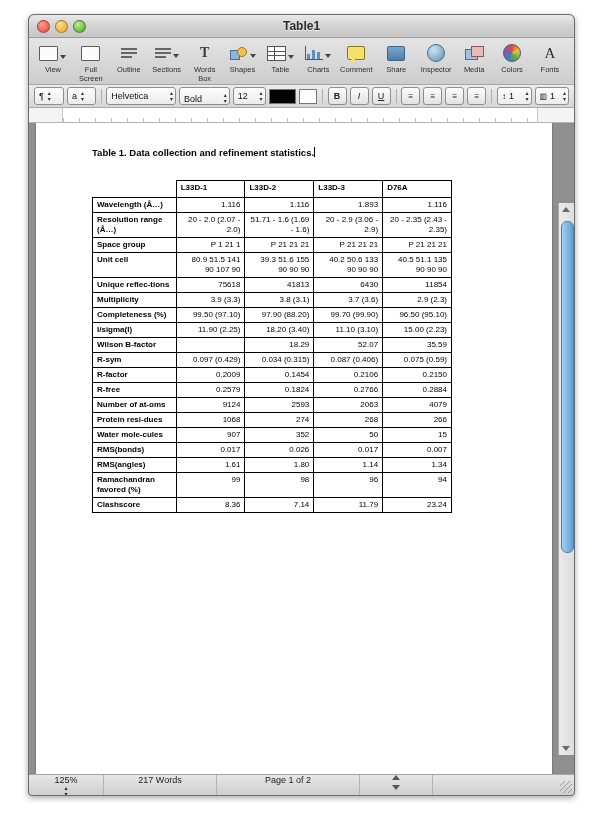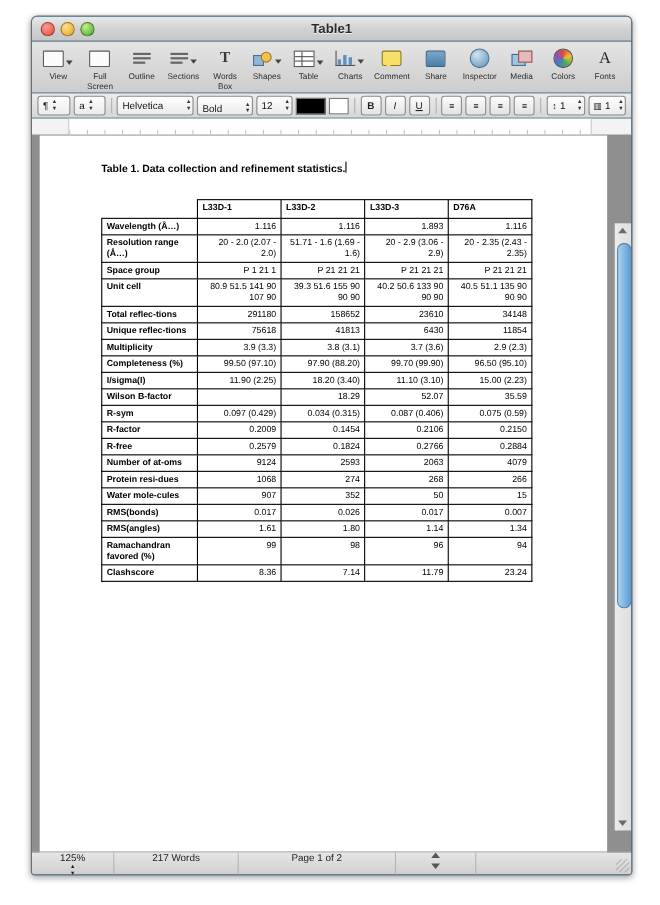--- a/index.html
+++ b/index.html
@@ -15,21 +15,21 @@
   }
 
   #window {
     position: absolute;
     left: 28px;
     top: 14px;
     width: 545px;
     height: 780px;
     border: 1px solid #6d6d6d;
     border-radius: 6px 6px 4px 4px;
-    background: #0369a1;
+    background: #404040;
     box-shadow: 0 2px 6px rgba(0,0,0,0.35);
     overflow: hidden;
   }
 
   
   #titlebar {
     height: 22px;
     background: linear-gradient(to bottom, #e9e9e9 0%, #d2d2d2 50%, #c6c6c6 100%);
     border-bottom: 1px solid #9a9a9a;
     position: relative;
@@ -237,21 +237,21 @@
     font-family: "Liberation Sans", sans-serif;
     color:#000;
     margin-bottom: 22px;
   }
   .caption .caret {
     display:inline-block; width:1px; height:10px; background:#000; vertical-align:-1px;
   }
 
   table.stats {
     border-collapse: collapse;
-    width: 392px;
+    width: 360px;
     font-size: 8px;
     font-family: "Liberation Sans", sans-serif;
   }
   table.stats td, table.stats th {
     border: 1px solid #000;
     padding: 2px 4px;
     vertical-align: top;
     line-height: 1.25;
   }
   table.stats thead th {
@@ -565,27 +565,20 @@
                 <td>P 21 21 21</td>
               </tr>
             <tr>
                 <th>Unit cell</th>
                 <td>80.9 51.5 141 90 107 90</td>
                 <td>39.3 51.6 155 90 90 90</td>
                 <td>40.2 50.6 133 90 90 90</td>
                 <td>40.5 51.1 135 90 90 90</td>
               </tr>
             <tr>
-                <th>Total reflec-tions</th>
-                <td>291180</td>
-                <td>158652</td>
-                <td>23610</td>
-                <td>34148</td>
-              </tr>
-            <tr>
                 <th>Unique reflec-tions</th>
                 <td>75618</td>
                 <td>41813</td>
                 <td>6430</td>
                 <td>11854</td>
               </tr>
             <tr>
                 <th>Multiplicity</th>
                 <td>3.9 (3.3)</td>
                 <td>3.8 (3.1)</td>

